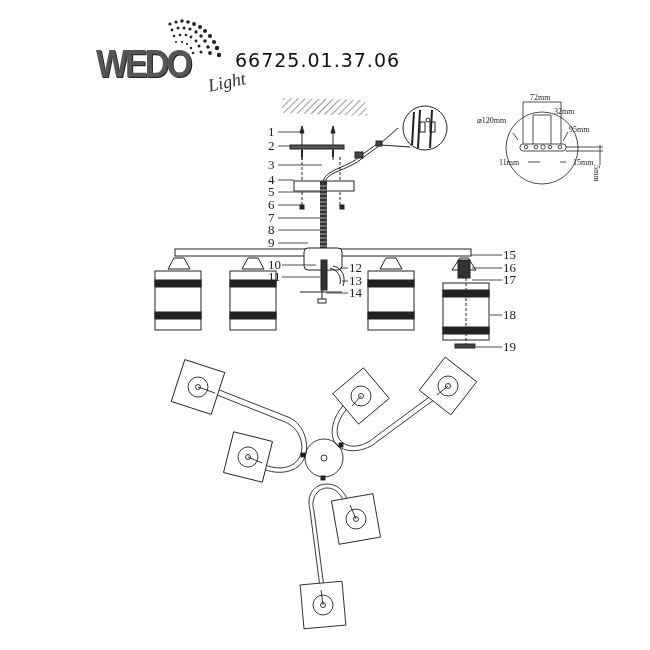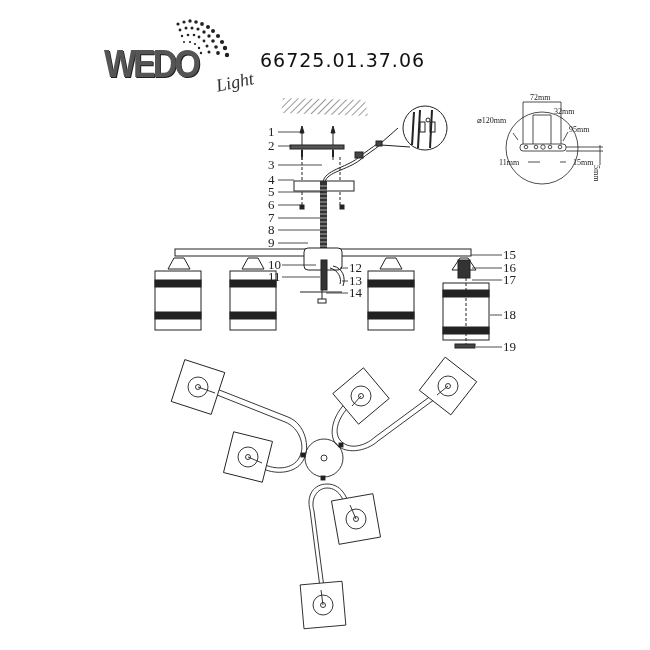--- a/index.html
+++ b/index.html
@@ -1,20 +1,20 @@
 <!DOCTYPE html>
 <html><head>
 <meta charset="utf-8">
 <style>
   html, body { margin:0; padding:0; background:#ffffff; }
   body { width:650px; height:650px; position:relative; overflow:hidden; font-family:"Liberation Sans", sans-serif; }
-  .logo { position:absolute; left:100px; top:14px; width:140px; height:78px; }
+  .logo { position:absolute; left:92px; top:14px; width:140px; height:78px; }
   .logo-text { position:absolute; left:4px; top:30px; font-family:"Liberation Sans", sans-serif; font-weight:bold; font-size:34px; letter-spacing:-3px; color:#555; transform:scaleY(1.15); text-shadow:1px 1px 0 #222; }
   .logo-sub { position:absolute; left:116px; top:58px; font-family:"Liberation Serif", serif; font-style:italic; font-size:18px; color:#333; transform:rotate(-12deg); }
-  .model { position:absolute; left:260px; top:49px; font-family:"DejaVu Sans", sans-serif; font-size:19px; color:#111; letter-spacing:1px; }
+  .model { position:absolute; left:235px; top:49px; font-family:"DejaVu Sans", sans-serif; font-size:19px; color:#111; letter-spacing:1px; }
   svg.drawing { position:absolute; left:0; top:0; }
   .lbl { font-family:"Liberation Serif", serif; font-size:13px; fill:#222; }
   .dim { font-family:"Liberation Serif", serif; font-size:8px; fill:#222; }
 </style>
 </head>
 <body>
 
 <div class="logo">
   <svg width="140" height="78" style="position:absolute;left:0;top:0">
     <g fill="#222">

